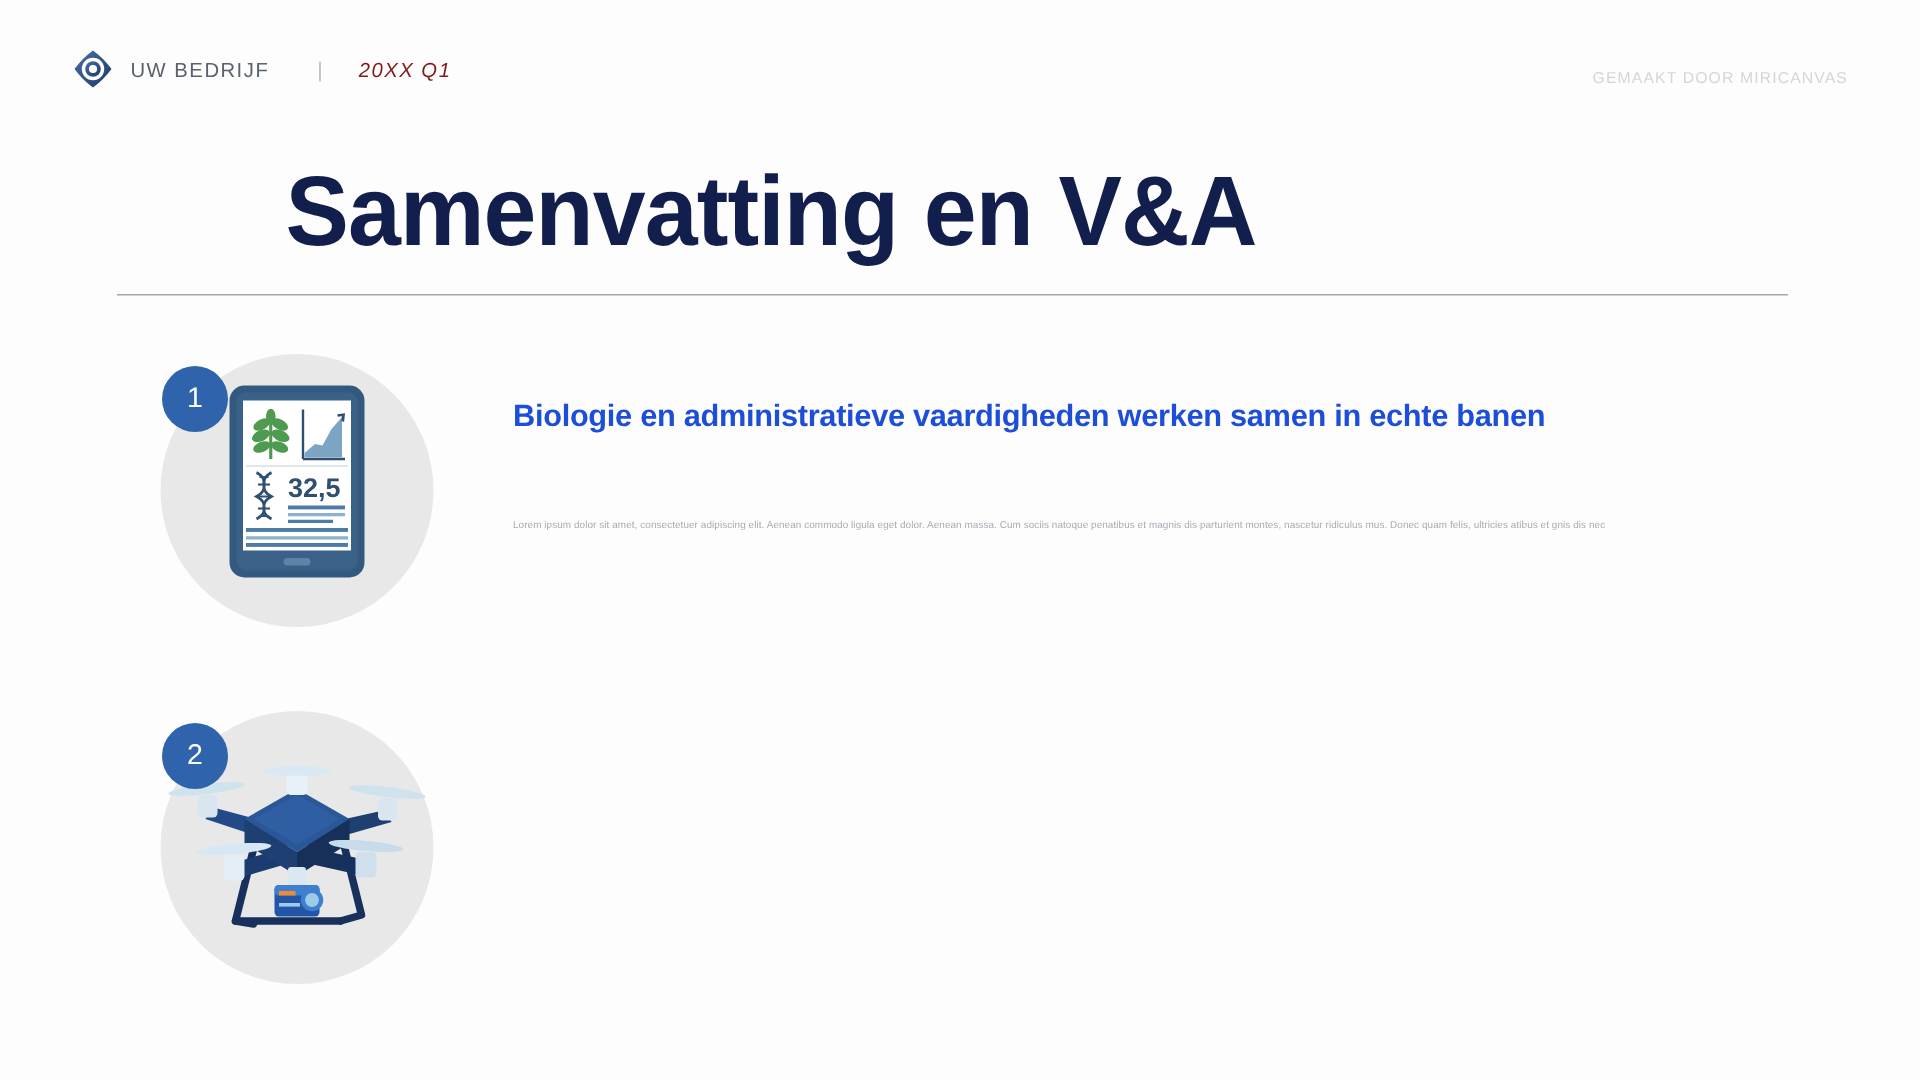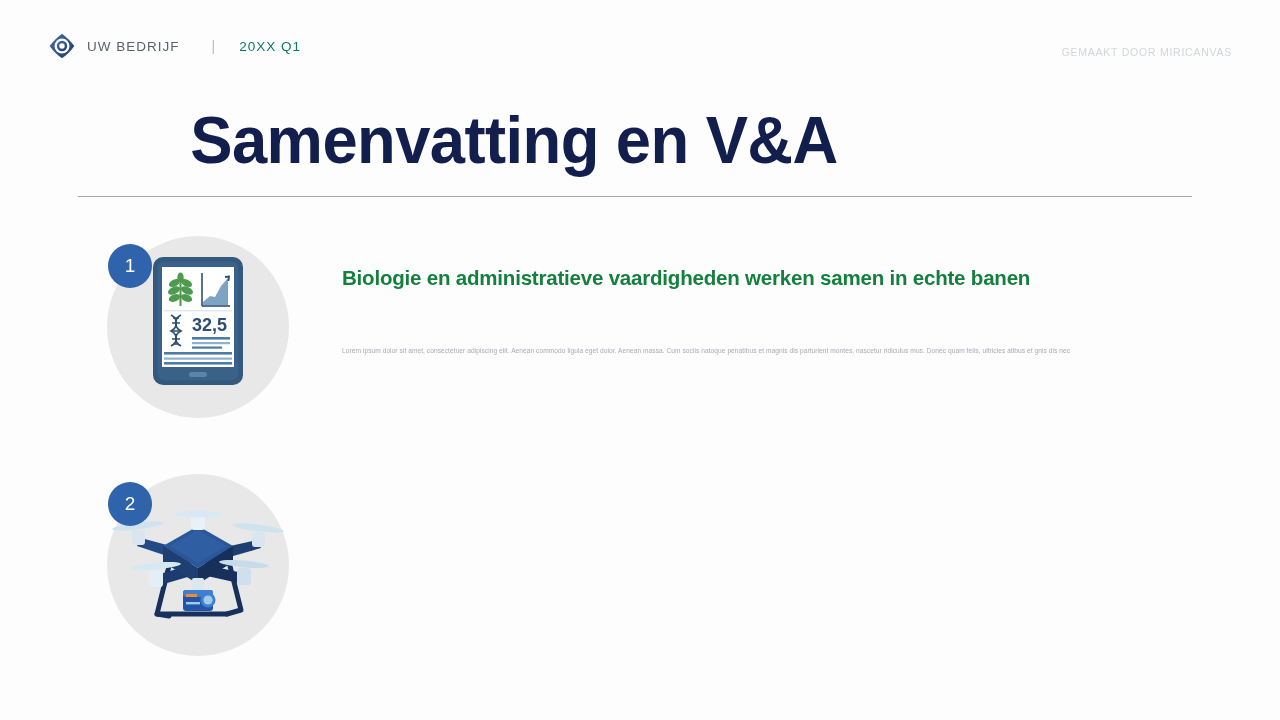--- a/index.html
+++ b/index.html
@@ -47,23 +47,24 @@
   .brand-sep {
     margin-left: 32px;
     color: #b8bec6;
     font-size: 14px;
     font-weight: 300;
   }
   .brand-period {
     margin-left: 24px;
     font-size: 13.5px;
     letter-spacing: 1.0px;
-    color: #0f766e;
+    color: #7f1d1d;
     font-weight: 400;
     white-space: nowrap;
+    font-style: italic;
   }
   .credit {
     position: absolute;
     right: 48px;
     top: 46px;
     font-size: 10.5px;
     letter-spacing: 0.75px;
     color: #d2d5da;
     font-weight: 400;
     white-space: nowrap;
@@ -150,21 +151,21 @@
     z-index: 4;
   }
 
   .copy {
     position: absolute;
     left: 342px;
     top: 0;
     width: 852px;
   }
   .item-heading {
-    color: #15803d;
+    color: #1d4ed8;
     font-weight: 700;
     letter-spacing: -0.2px;
     margin: 0;
     white-space: nowrap;
   }
   .row-1 .item-heading {
     font-size: 20.5px;
     line-height: 26px;
     padding-top: 33px;
   }

